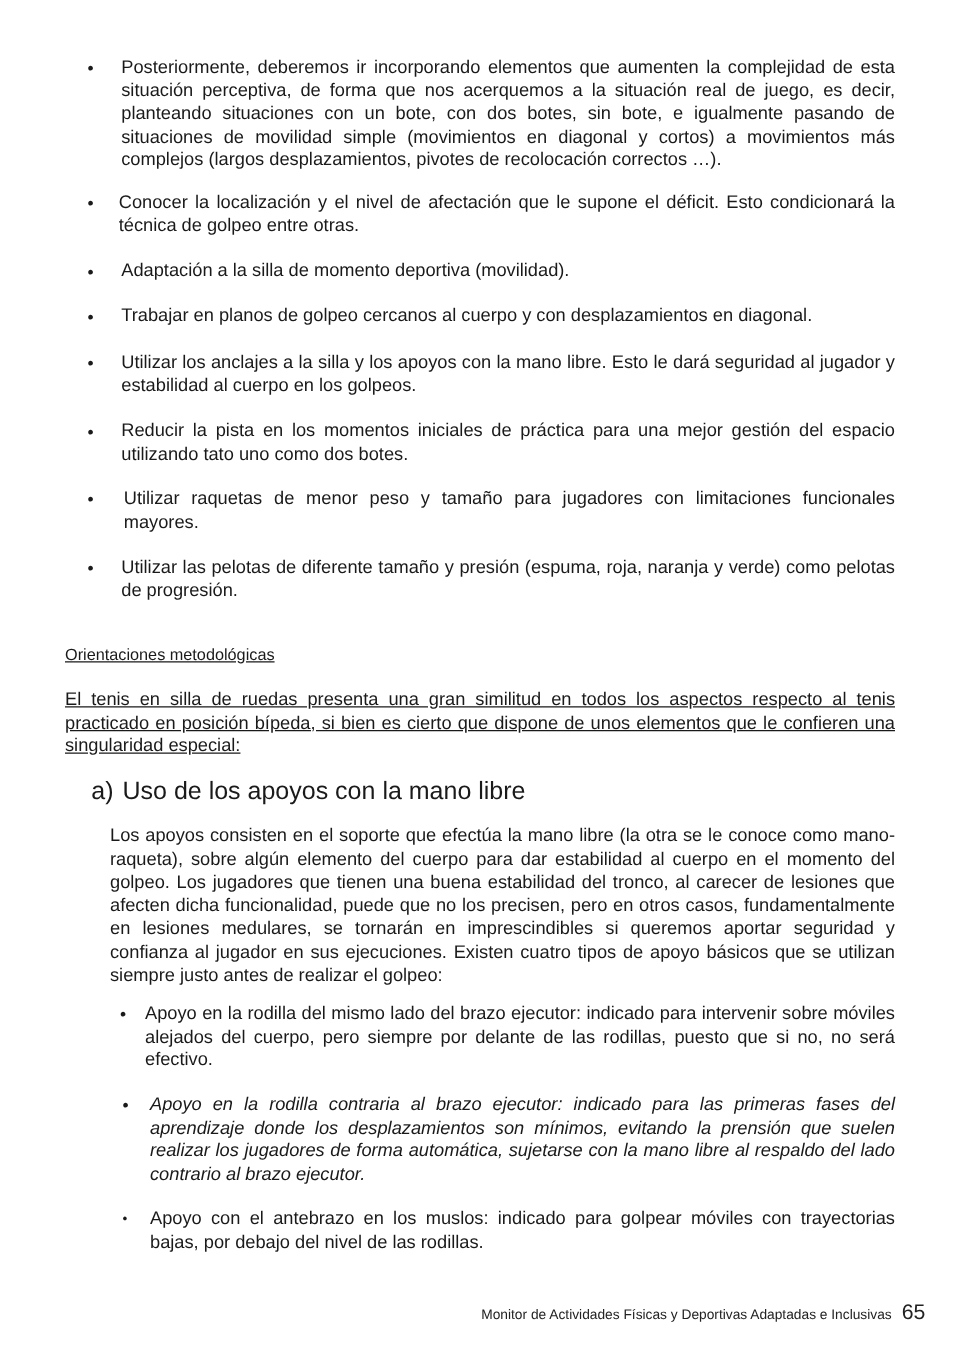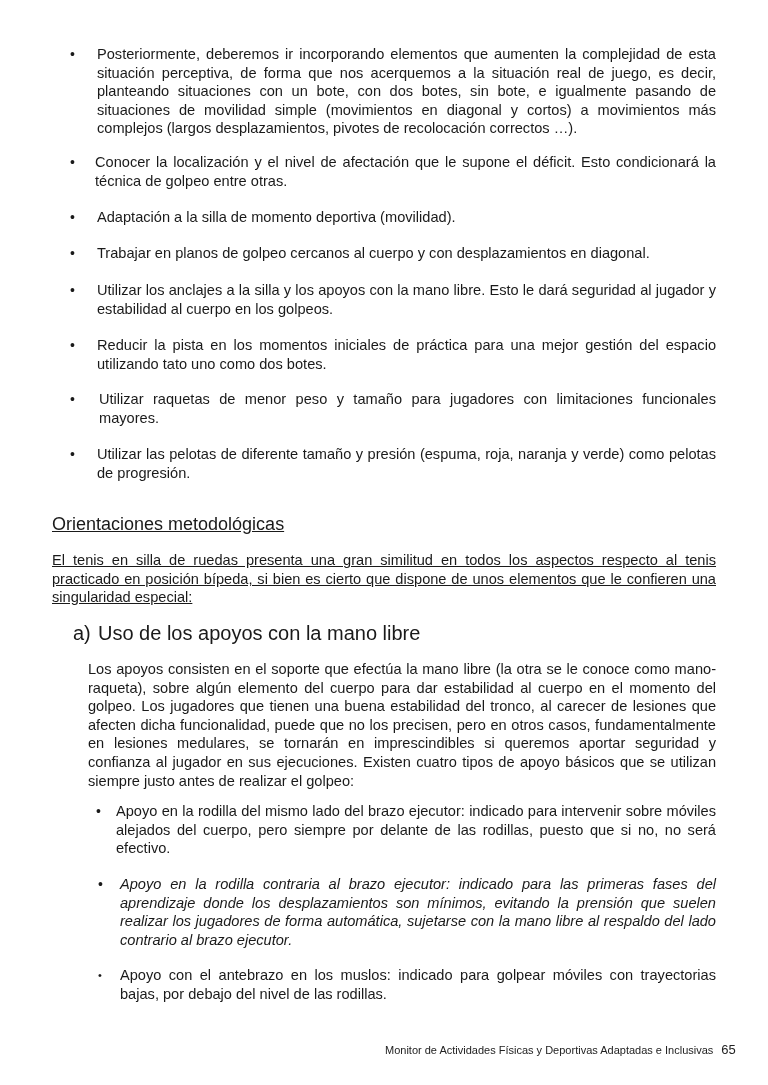--- a/index.html
+++ b/index.html
@@ -4,26 +4,26 @@
 <style>
   html, body { margin: 0; padding: 0; background: #ffffff; }
   body { width: 768px; height: 1085px; position: relative; overflow: hidden;
          font-family: "Liberation Sans", sans-serif; color: #1a1a1a; }
   .page { position: absolute; left: 0; top: 0; width: 768px; height: 1085px; }
   .txt { font-size: 14.6px; line-height: 18.6px; text-align: justify; }
   ul.bullets { list-style: none; margin: 0; padding: 0; }
   .bullet-item { position: absolute; }
   .bullet-dot { position: absolute; left: 0; top: 0; font-size: 14px; line-height: 18.6px; }
   .bullet-text { display: block; }
-  .heading { position: absolute; left: 52px; top: 515px; font-size: 18px; line-height: 18.6px; text-decoration: underline; }
+  .heading { position: absolute; left: 52px; top: 515px; font-size: 13px; line-height: 18.6px; text-decoration: underline; }
   .para { position: absolute; }
   .sublabel { position: absolute; left: 73px; top: 624px; font-size: 20px; line-height: 18.6px; }
   .sublabel .letter { display: inline-block; width: 25px; }
   .footer { position: absolute; left: 385px; top: 1043px; font-size: 11px; line-height: 14px; color: #222; white-space: nowrap; }
-  .footer .pnum { font-size: 13px; margin-left: 8px; }
+  .footer .pnum { font-size: 17px; margin-left: 8px; }
 </style>
 </head>
 <body>
 
 <div class="page">
 
   <ul class="bullets">
     <li class="bullet-item txt" style="left:70px; top:45px; width:646px;">
       <span class="bullet-dot">•</span>
       <span class="bullet-text" style="margin-left:27px;">Posteriormente, deberemos ir incorporando elementos que aumenten la complejidad de esta situación perceptiva, de forma que nos acerquemos a la situación real de juego, es decir, planteando situaciones con un bote, con dos botes, sin bote, e igualmente pasando de situaciones de movilidad simple (movimientos en diagonal y cortos) a movimientos más complejos (largos desplazamientos, pivotes de recolocación correctos …).</span>

